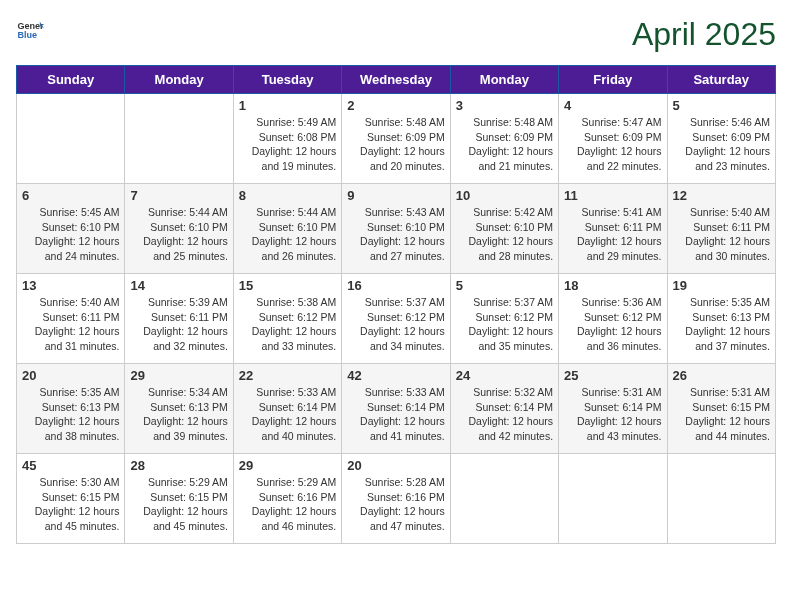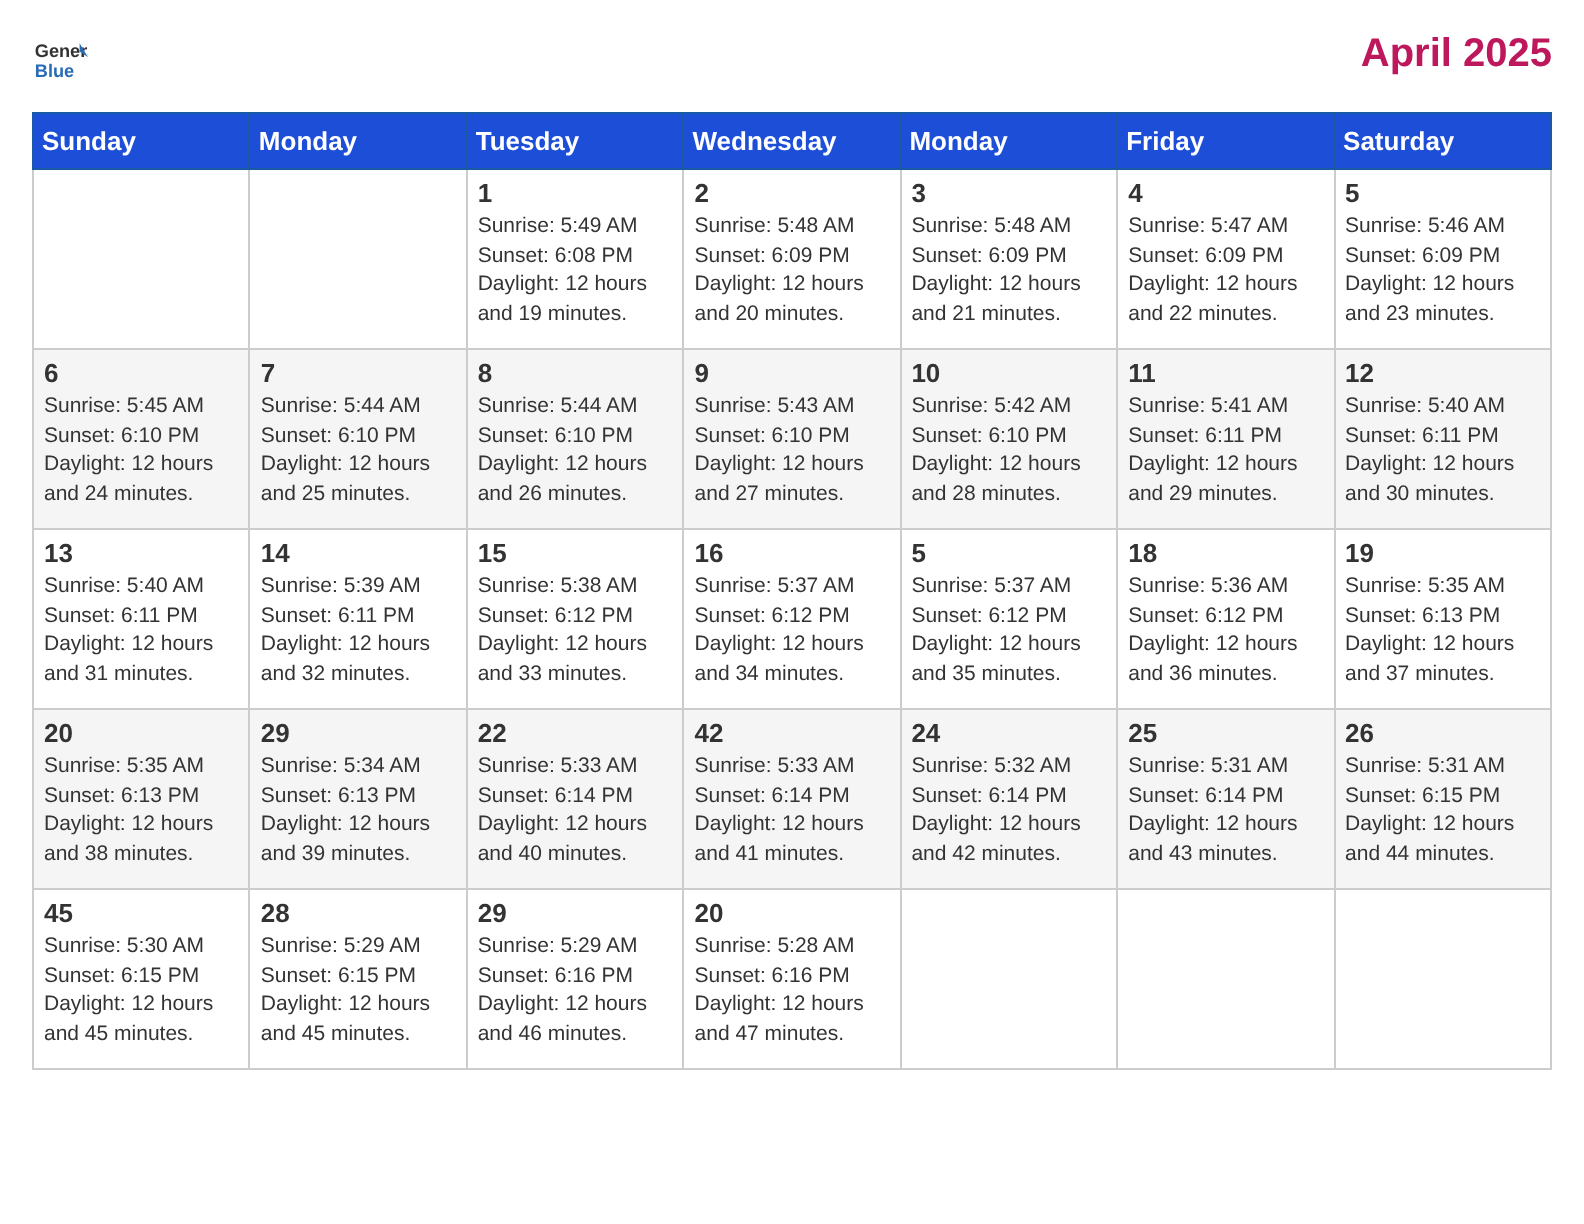--- a/index.html
+++ b/index.html
@@ -22,39 +22,39 @@
       gap: 4px;
     }
     .logo-icon {
       width: 28px;
       height: 28px;
     }
     .title-block {
       text-align: right;
     }
     .title-block h1 {
-      font-size: 20px;
-      font-weight: bold;
-      color: #be185d;
+      font-size: 32px;
+      font-weight: normal;
+      color: #14532d;
     }
     .title-block h2 {
       font-size: 16px;
       font-weight: normal;
       color: #333;
     }
     .calendar {
       width: 100%;
       border-collapse: collapse;
       font-size: 11px;
     }
     .calendar thead tr th {
-      background: #1d4ed8;
+      background: #4c1d95;
       color: #fff;
       padding: 6px 4px;
-      text-align: left;
+      text-align: center;
       font-size: 13px;
       font-weight: bold;
       border: 1px solid #1a5aa5;
     }
     .calendar tbody tr td {
       border: 1px solid #ccc;
       vertical-align: top;
       padding: 4px 5px;
       width: 107px;
       min-height: 80px;
@@ -63,20 +63,21 @@
     .day-number {
       font-size: 13px;
       font-weight: bold;
       color: #333;
       margin-bottom: 2px;
     }
     .day-info {
       font-size: 10.5px;
       color: #333;
       line-height: 1.4;
+      text-align: right;
     }
     tbody tr:nth-child(odd) td {
       background: #fff;
     }
     tbody tr:nth-child(even) td {
       background: #f5f5f5;
     }
   </style>
 </head>
 <body>

